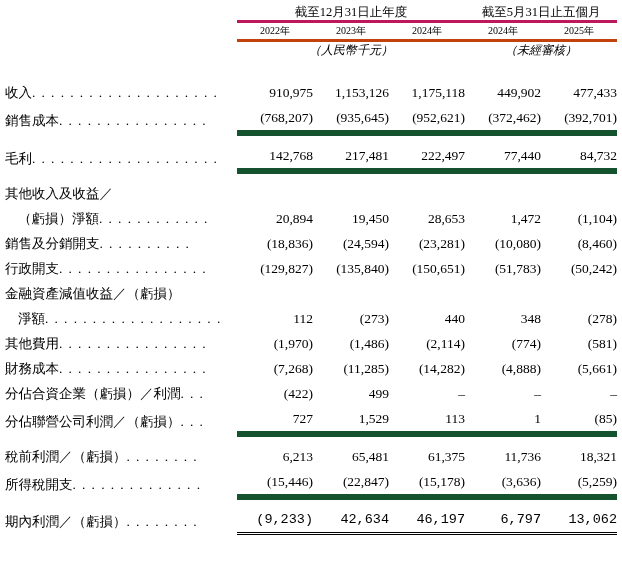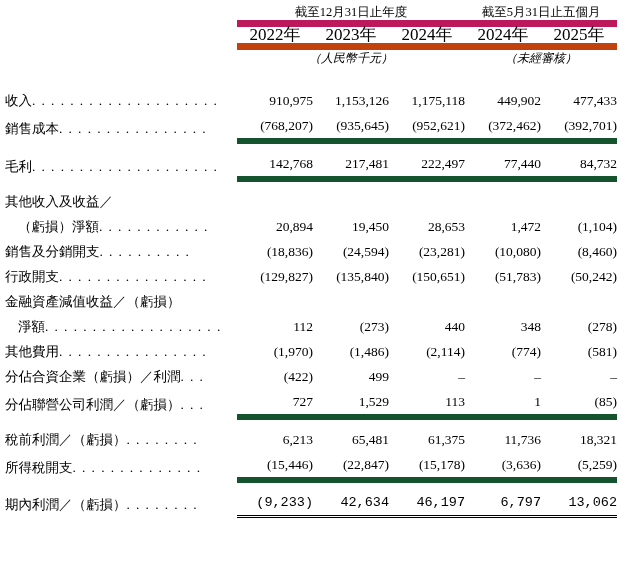--- a/index.html
+++ b/index.html
@@ -34,30 +34,30 @@
     font-weight: normal;
   }
   col.c-label { width: 232px; }
   col.c-num   { width: 76px; }
 
   
   .grp-cell {
     text-align: center;
     font-size: 12.5px;
     padding-bottom: 2px;
-    border-bottom: 7px solid #be185d;
+    border-bottom: 3px solid #be185d;
     line-height: 16px;
   }
   .grp-spacer { border: none; }
   .yr-cell {
     text-align: center;
-    font-size: 17px;
+    font-size: 10px;
     padding-top: 3px;
     padding-bottom: 3px;
-    border-bottom: 7px solid #c2410c;
+    border-bottom: 3px solid #c2410c;
     line-height: 16px;
   }
   .unit-cell {
     text-align: center;
     font-size: 12px;
     font-style: italic;
     padding-top: 7px;
     padding-bottom: 2px;
     line-height: 16px;
     margin-top: 8px;
@@ -223,20 +223,28 @@
         </tr>
         <tr class="r">
           <td class="lbl"><span>其他費用</span><span class="dots">. . . . . . . . . . . . . . . .</span></td>
           <td class="num">(1,970)</td>
           <td class="num">(1,486)</td>
           <td class="num">(2,114)</td>
           <td class="num">(774)</td>
           <td class="num">(581)</td>
         </tr>
         <tr class="r">
+          <td class="lbl"><span>財務成本</span><span class="dots">. . . . . . . . . . . . . . . .</span></td>
+          <td class="num">(7,268)</td>
+          <td class="num">(11,285)</td>
+          <td class="num">(14,282)</td>
+          <td class="num">(4,888)</td>
+          <td class="num">(5,661)</td>
+        </tr>
+        <tr class="r">
           <td class="lbl"><span>分佔合資企業（虧損）／利潤</span><span class="dots">. . .</span></td>
           <td class="num">(422)</td>
           <td class="num">499</td>
           <td class="num">–</td>
           <td class="num">–</td>
           <td class="num">–</td>
         </tr>
         <tr class="r rule-bot">
           <td class="lbl"><span>分佔聯營公司利潤／（虧損）</span><span class="dots">. . .</span></td>
           <td class="num">727</td>

